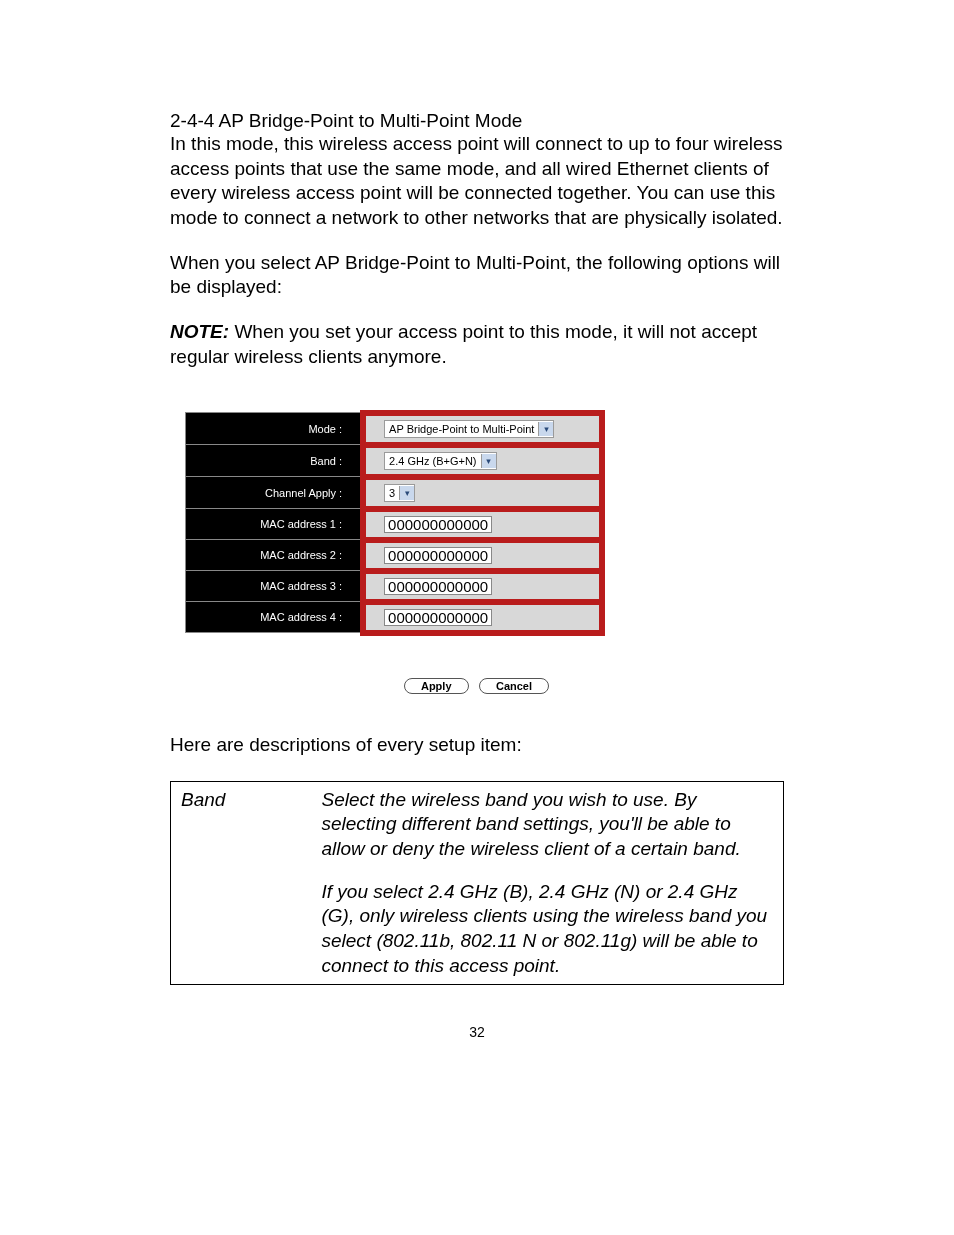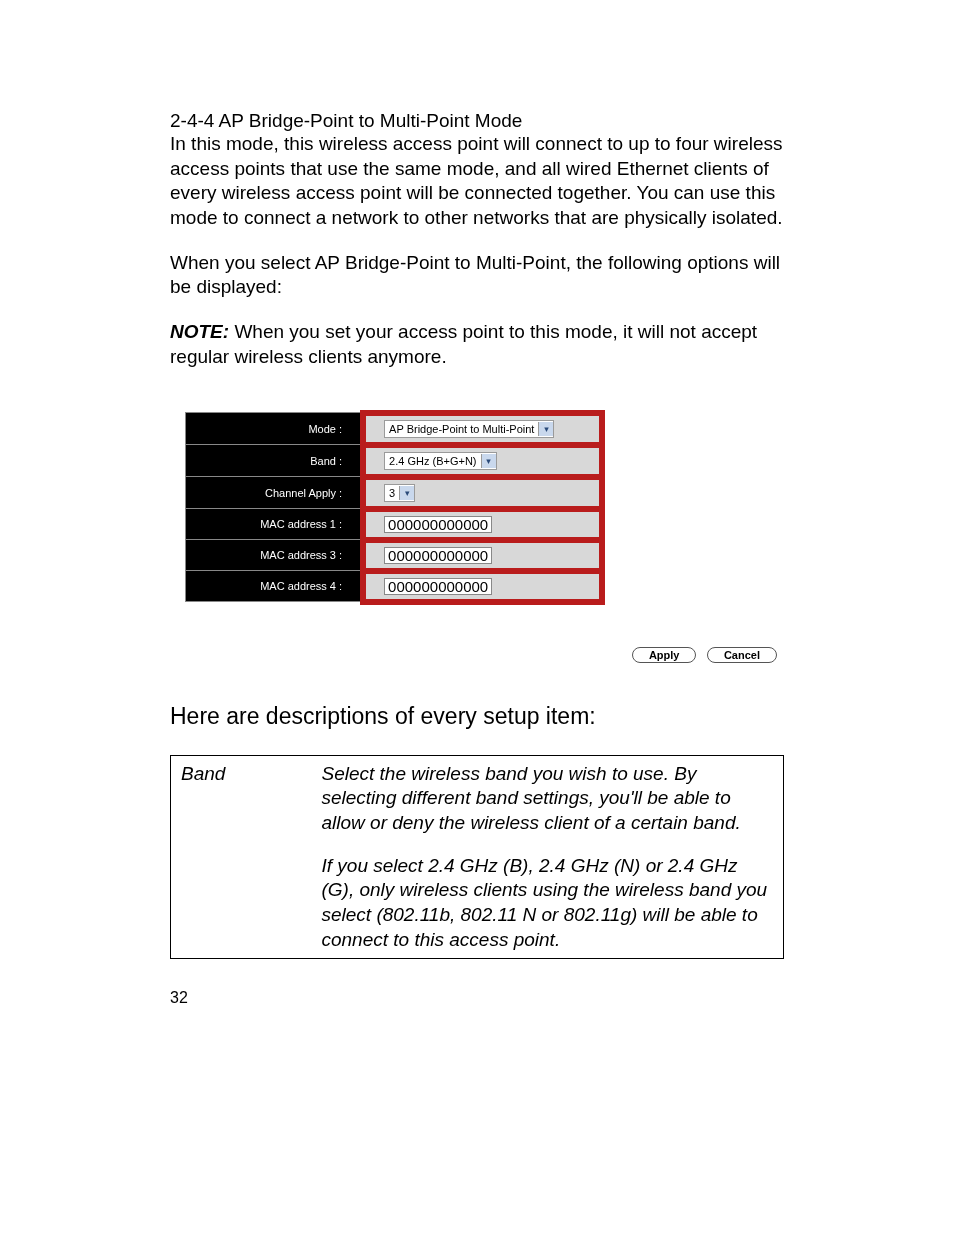--- a/index.html
+++ b/index.html
@@ -90,38 +90,38 @@
   .faux-button {
     display: inline-block;
     background: #eee;
     border: 1px solid #888;
     border-radius: 2px;
     font-size: 11px;
     padding: 1px 10px;
     font-family: inherit;
   }
   .config-buttons {
-    text-align: right;
+    text-align: center;
     margin-top: 40px;
     padding-right: 5px;
   }
   .pill-button {
     display: inline-block;
     border: 1px solid #555;
     border-radius: 999px;
     padding: 1px 16px;
     font-size: 11px;
     font-weight: bold;
     background: #fff;
     margin-left: 6px;
     font-family: inherit;
   }
 
   .desc-intro {
-    font-size: 23px;
+    font-size: 19px;
     margin: 40px 0 25px 0;
   }
   .desc-table {
     border-collapse: collapse;
     width: 100%;
     font-size: 19px;
     font-style: italic;
   }
   .desc-table td {
     border: 1px solid #000;
@@ -130,23 +130,23 @@
     line-height: 1.3;
   }
   .desc-table .term-cell {
     width: 23%;
     border-right: none;
   }
   .desc-table .def-cell {
     border-left: none;
   }
   .pagenum {
-    text-align: left;
-    font-size: 16px;
-    margin-top: 30px;
+    text-align: center;
+    font-size: 14px;
+    margin-top: 39px;
   }
 </style>
 </head>
 <body>
 
 <div class="page">
 
   <div class="section-title">2-4-4 AP Bridge-Point to Multi-Point Mode</div>
 
   <div class="paragraph">In this mode, this wireless access point will connect to up to four wireless access points that use the same mode, and all wired Ethernet clients of every wireless access point will be connected together. You can use this mode to connect a network to other networks that are physically isolated.</div>
@@ -182,20 +182,24 @@
         <td class="label-cell">Channel Apply :</td>
         <td class="value-cell">
           <span class="faux-select">
             <span class="sel-text">3</span>
             <span class="sel-btn">▾</span>
           </span>
         </td>
       </tr>
       <tr>
         <td class="label-cell">MAC address 1 :</td>
+        <td class="value-cell"><span class="faux-input">000000000000</span></td>
+      </tr>
+      <tr>
+        <td class="label-cell">MAC address 2 :</td>
         <td class="value-cell"><span class="faux-input">000000000000</span></td>
       </tr>
       <tr>
         <td class="label-cell">MAC address 3 :</td>
         <td class="value-cell"><span class="faux-input">000000000000</span></td>
       </tr>
       <tr>
         <td class="label-cell">MAC address 4 :</td>
         <td class="value-cell"><span class="faux-input">000000000000</span></td>
       </tr>

